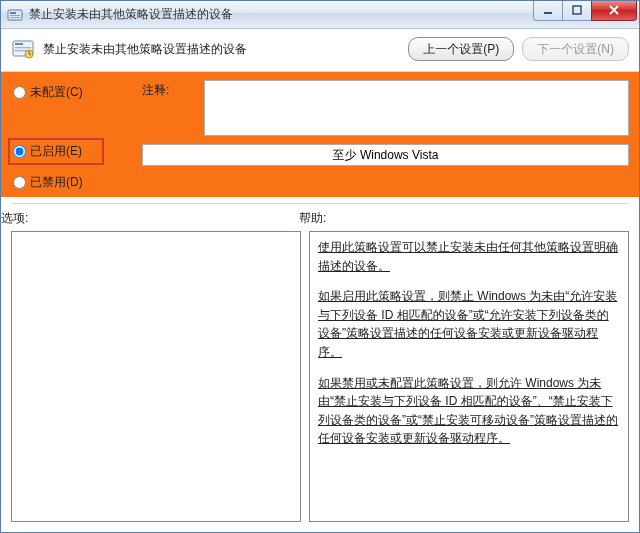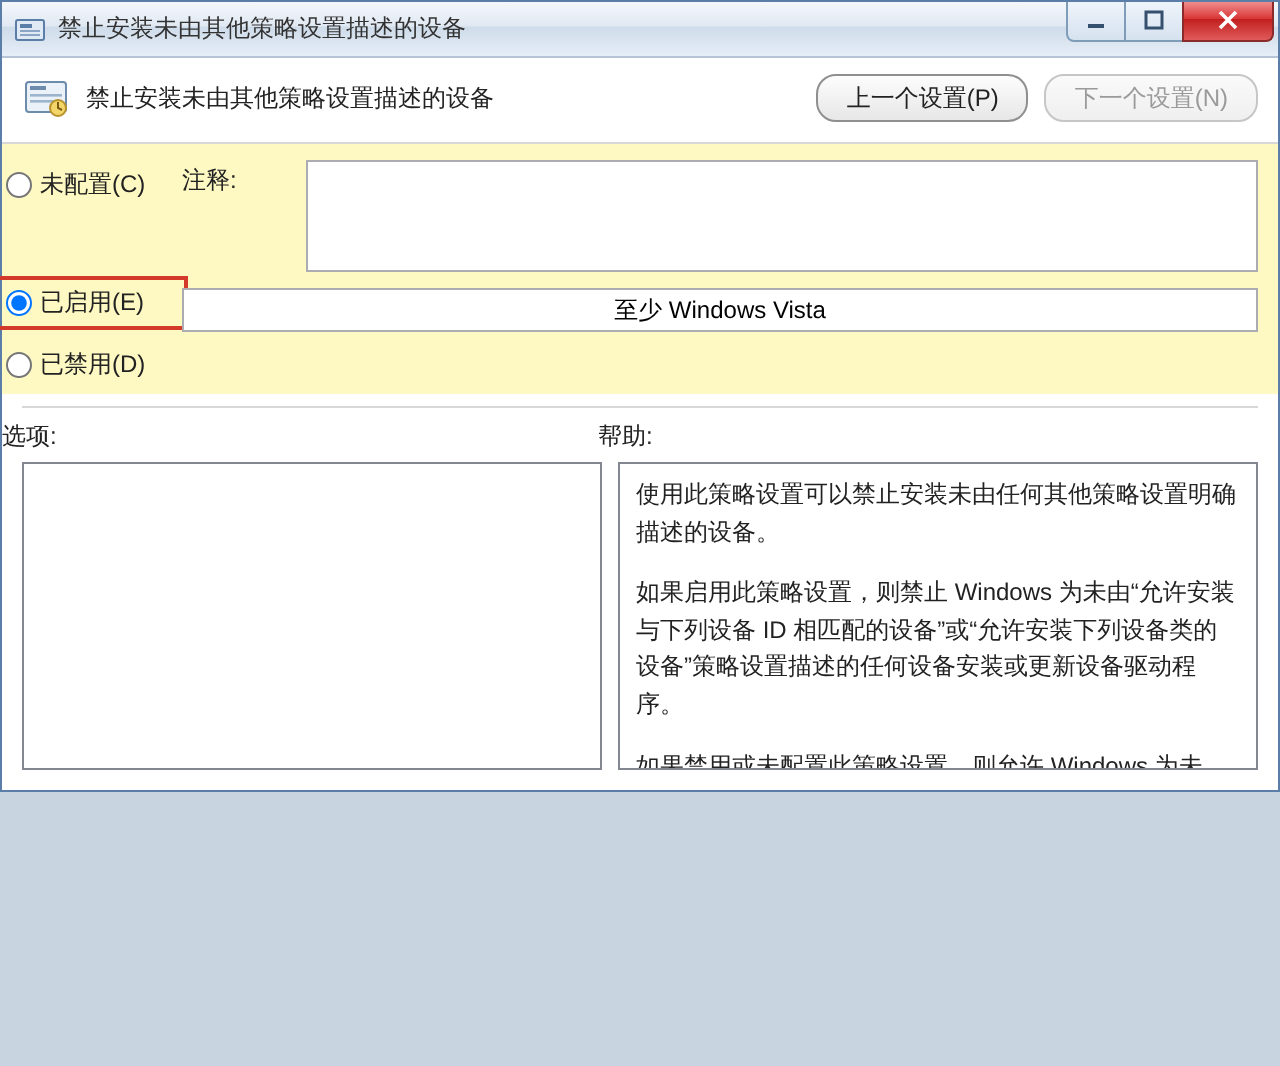--- a/index.html
+++ b/index.html
@@ -6,21 +6,21 @@
   body {
     font-family: "Microsoft YaHei", "Segoe UI", Tahoma, sans-serif;
     font-size: 12px;
     background: #c8d4e0;
     width: 640px;
     height: 533px;
     overflow: hidden;
   }
   .window {
     width: 640px;
-    height: 396px;
+    height: 533px;
     background: #fff;
     border: 1px solid #5a7ea8;
     display: flex;
     flex-direction: column;
   }
   
   .titlebar {
     height: 28px;
     background: linear-gradient(to bottom, #f4f8fc 0%, #e0e8f2 45%, #cedbe9 46%, #e6eef7 100%);
     border-bottom: 1px solid #b6c4d6;
@@ -97,22 +97,22 @@
   .btn.disabled {
     color: #9a9a9a;
     border-color: #c6c6c6;
     background: linear-gradient(to bottom, #fafafa, #efefef);
     cursor: default;
   }
 
   
   .config-area {
     display: flex;
-    padding: 8px 10px 4px 0;
-    background:#fef9c3;
+    padding: 8px 10px 4px 10px;
+    background:#f97316;
   }
   .radio-col {
     width: 90px;
     display: flex;
     flex-direction: column;
     gap: 10px;
     padding-top: 2px;
   }
   .radio-item {
     display: flex;
@@ -126,20 +126,21 @@
   .radio-item.highlighted {
     outline: 2px solid #d43a2a;
     outline-offset: 1px;
     margin-top: 28px;
   }
   .fields-col {
     flex: 1;
     display: flex;
     flex-direction: column;
     gap: 8px;
+    margin-left: 41px;
   }
   .field-row {
     display: flex;
     align-items: flex-start;
     gap: 6px;
   }
   .field-label {
     width: 56px;
     font-size: 12px;
     color: #222;
@@ -193,21 +194,21 @@
     border: 1px solid #828790;
     background: #fff;
     overflow: auto;
     font-size: 12px;
     color: #222;
     padding: 6px 8px;
     line-height: 1.55;
   }
   .pane.options { flex: 0 0 290px; }
   .pane.help { flex: 1; }
-  .pane.help p { margin-bottom: 12px; }
+  .pane.help p { margin-bottom: 12px; text-decoration: underline; }
 
   
   .pane::-webkit-scrollbar { width: 16px; }
   .pane::-webkit-scrollbar-track { background:#f0f0f0; border-left:1px solid #d0d0d0;}
   .pane::-webkit-scrollbar-thumb { background:#c7d3e3; border:1px solid #9db6d4; border-radius:2px;}
 </style>
 </head>
 <body>
 
 <div class="window">

